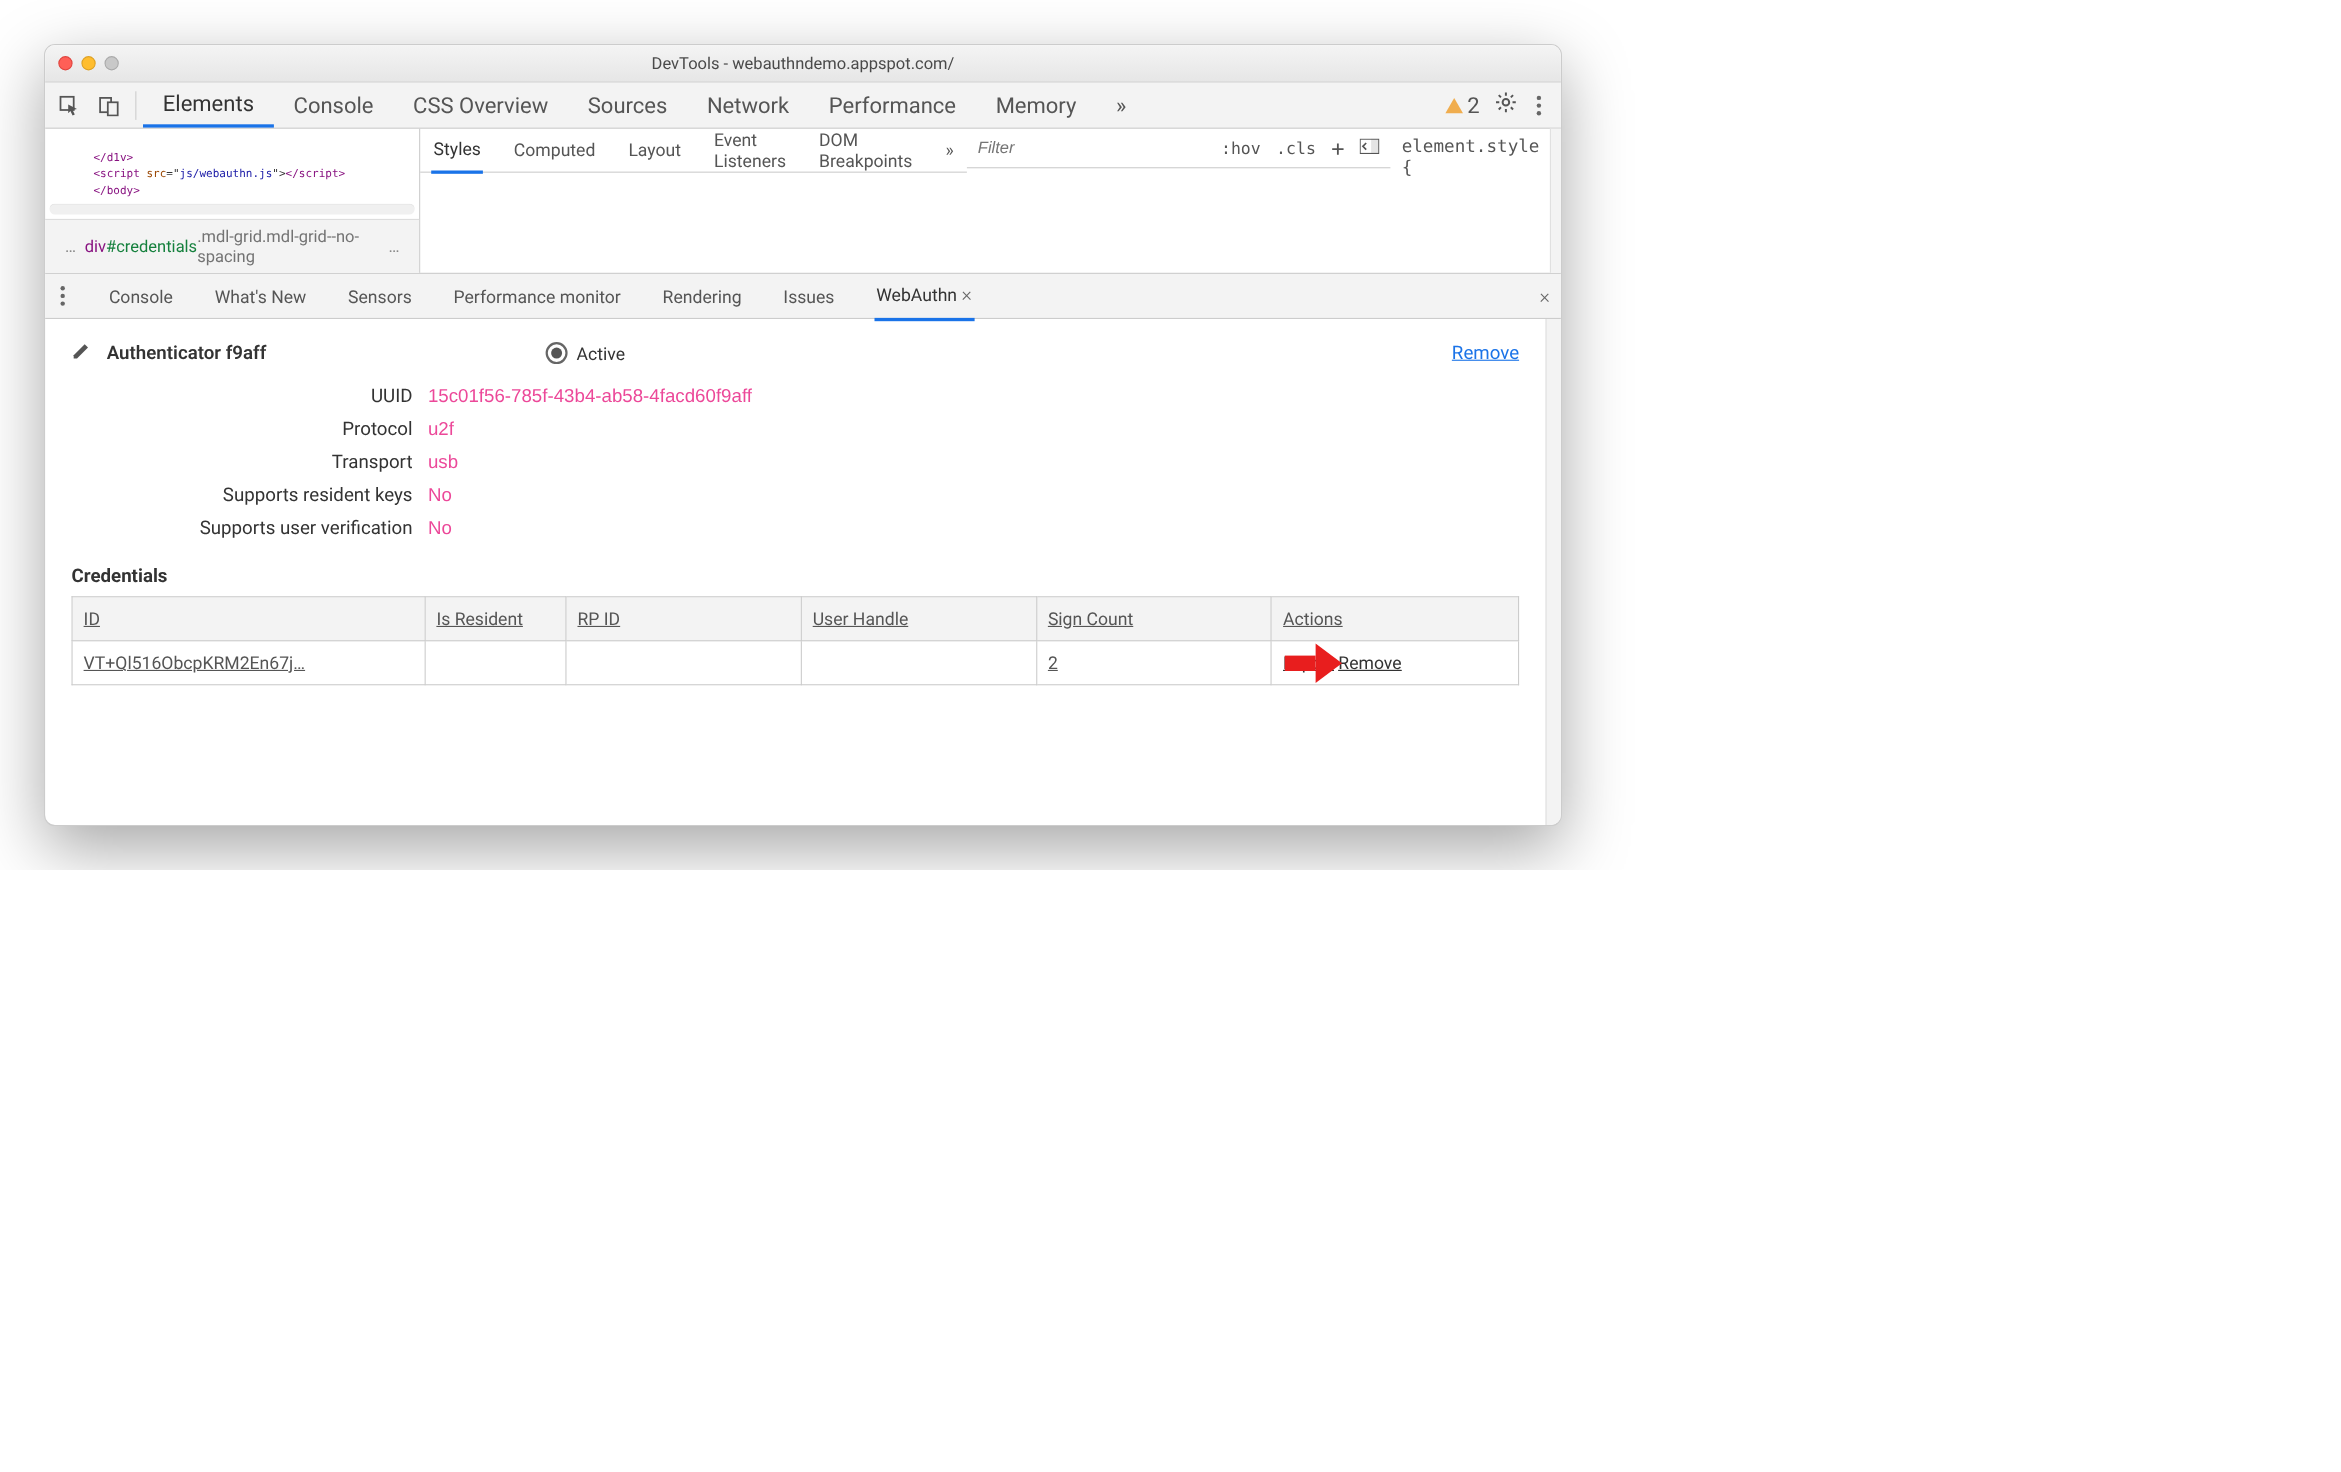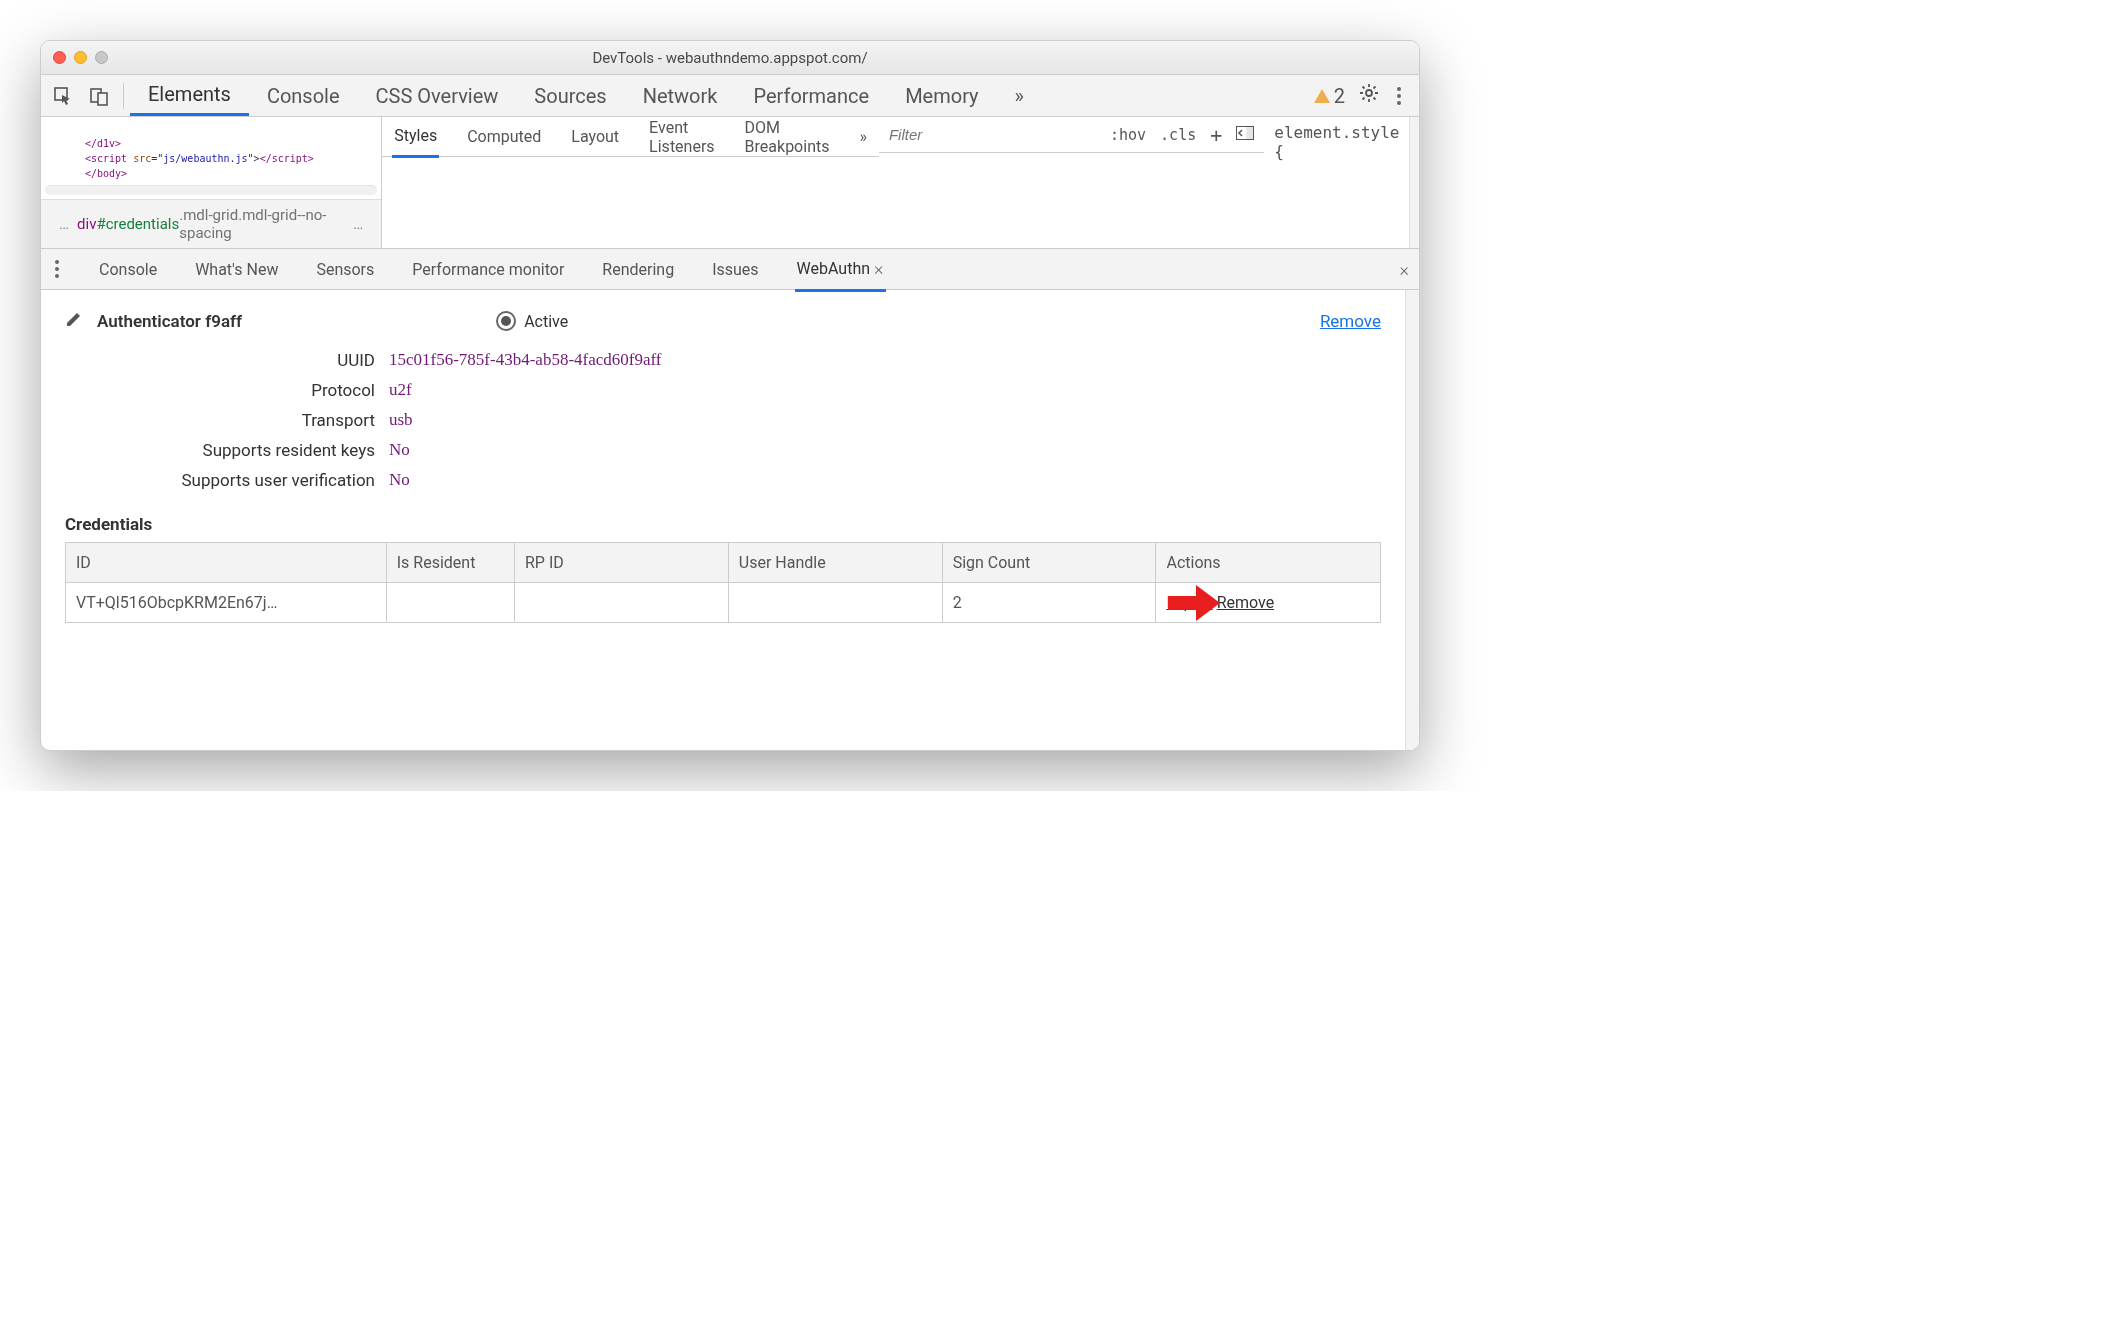--- a/index.html
+++ b/index.html
@@ -109,24 +109,24 @@
   .radio-wrap { display:flex; align-items:center; gap:8px; margin-left:240px;}
   .radiobox {
     width:20px;height:20px;border:2px solid #666;border-radius:50%;
     display:flex;align-items:center;justify-content:center;
   }
   .radiobox .inner{width:10px;height:10px;border-radius:50%;background:#555;}
   .remove-link { margin-left:auto; color:#1a73e8; text-decoration:underline; font-size:17px; cursor:pointer;}
   .props { margin-left:60px; }
   .prow { display:flex; gap:14px; margin:10px 0; font-size:17px;}
   .plabel { width:250px; text-align:right; color:#333;}
-  .pval { font-family:Liberation Serif, serif; color:#701a75;}
+  .pval { font-family:Liberation Sans, sans-serif; color:#ec4899;}
   .cred-h { font-weight:700; margin:24px 0 8px 0; font-size:17px;}
   table { width:100%; border-collapse:collapse; font-size:16px;}
-  th, td { border:1px solid #ccc; padding:10px 10px; text-align:left; color:#555;}
+  th, td { border:1px solid #ccc; padding:10px 10px; text-align:left; color:#555;text-decoration:underline;}
   th { background:#f3f3f3; font-weight:400;}
   .actions-cell { position:relative; }
   .action-links { display:flex; flex-direction:row; align-items:flex-end; gap:4px;}
   .action-links a { color:#333; text-decoration:underline; cursor:pointer;}
   .red-arrow {
     position:absolute; left:12px; top:50%; transform:translateY(-50%);
     display:flex; align-items:center;
   }
   .red-arrow .shaft{width:28px;height:14px;background:#e81e1e;}
   .red-arrow .head{

